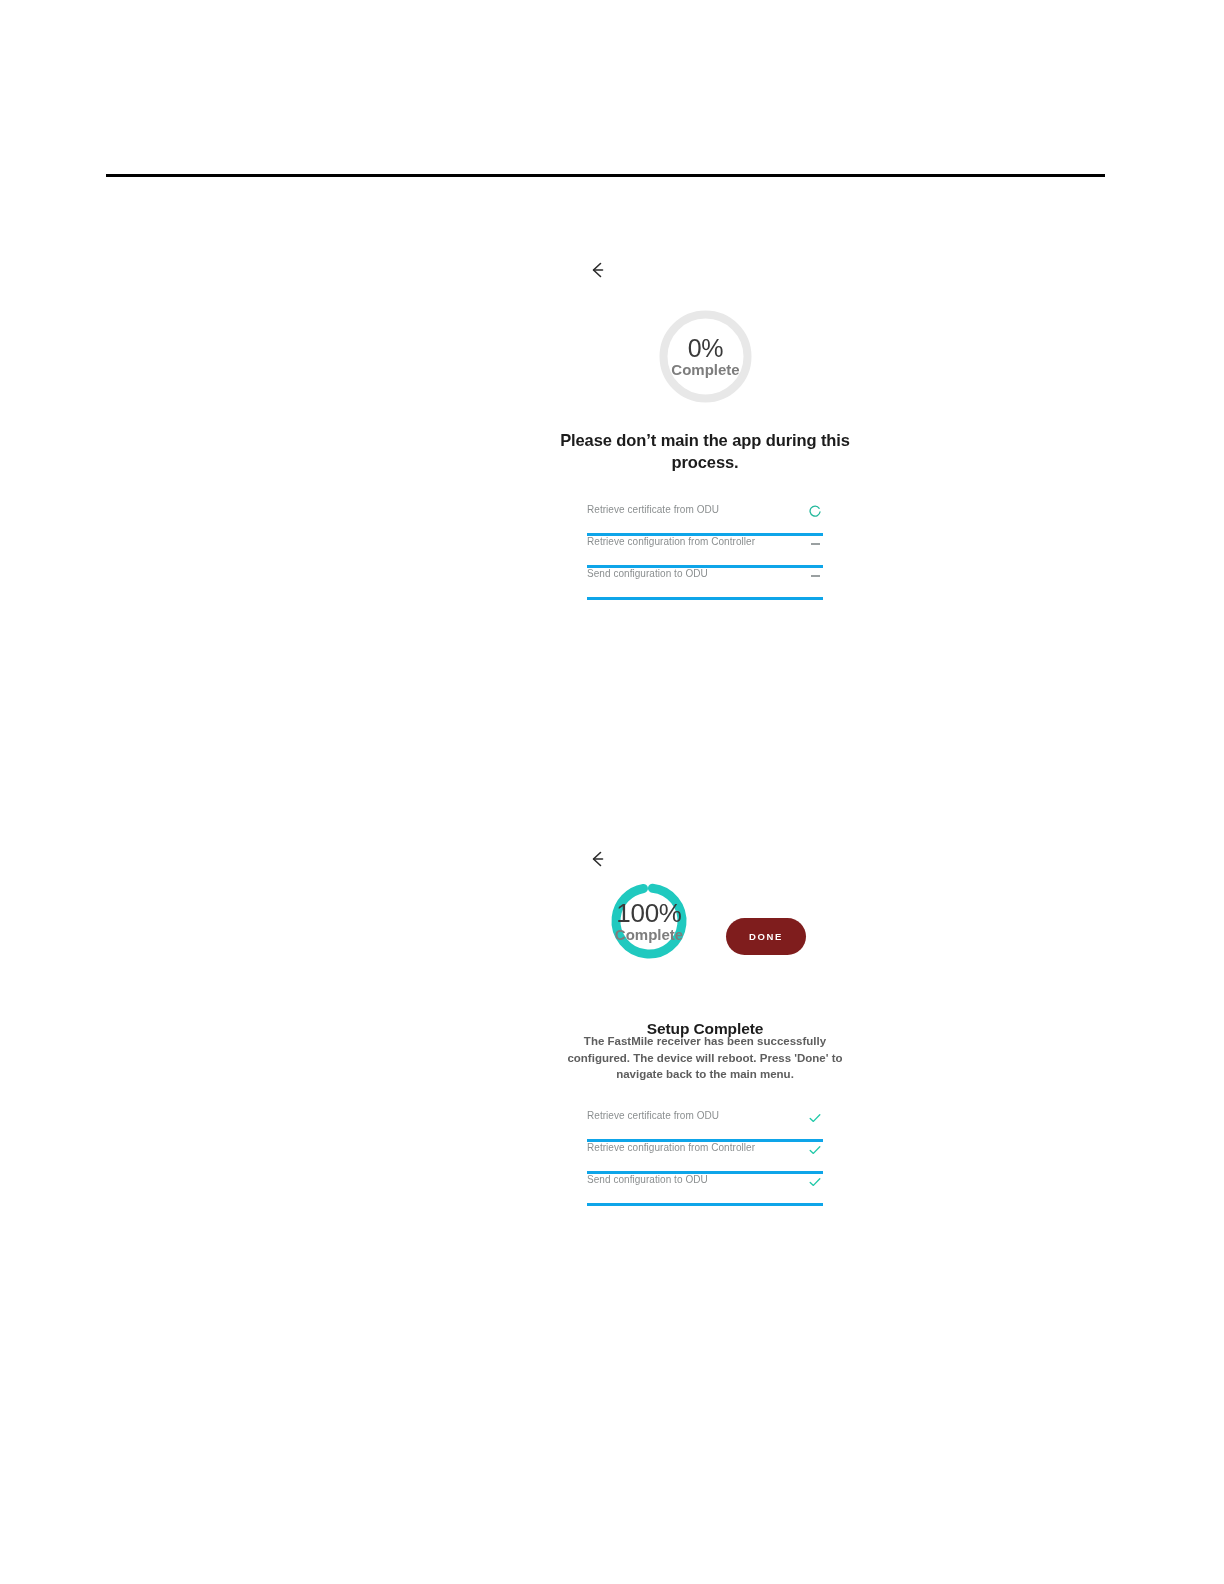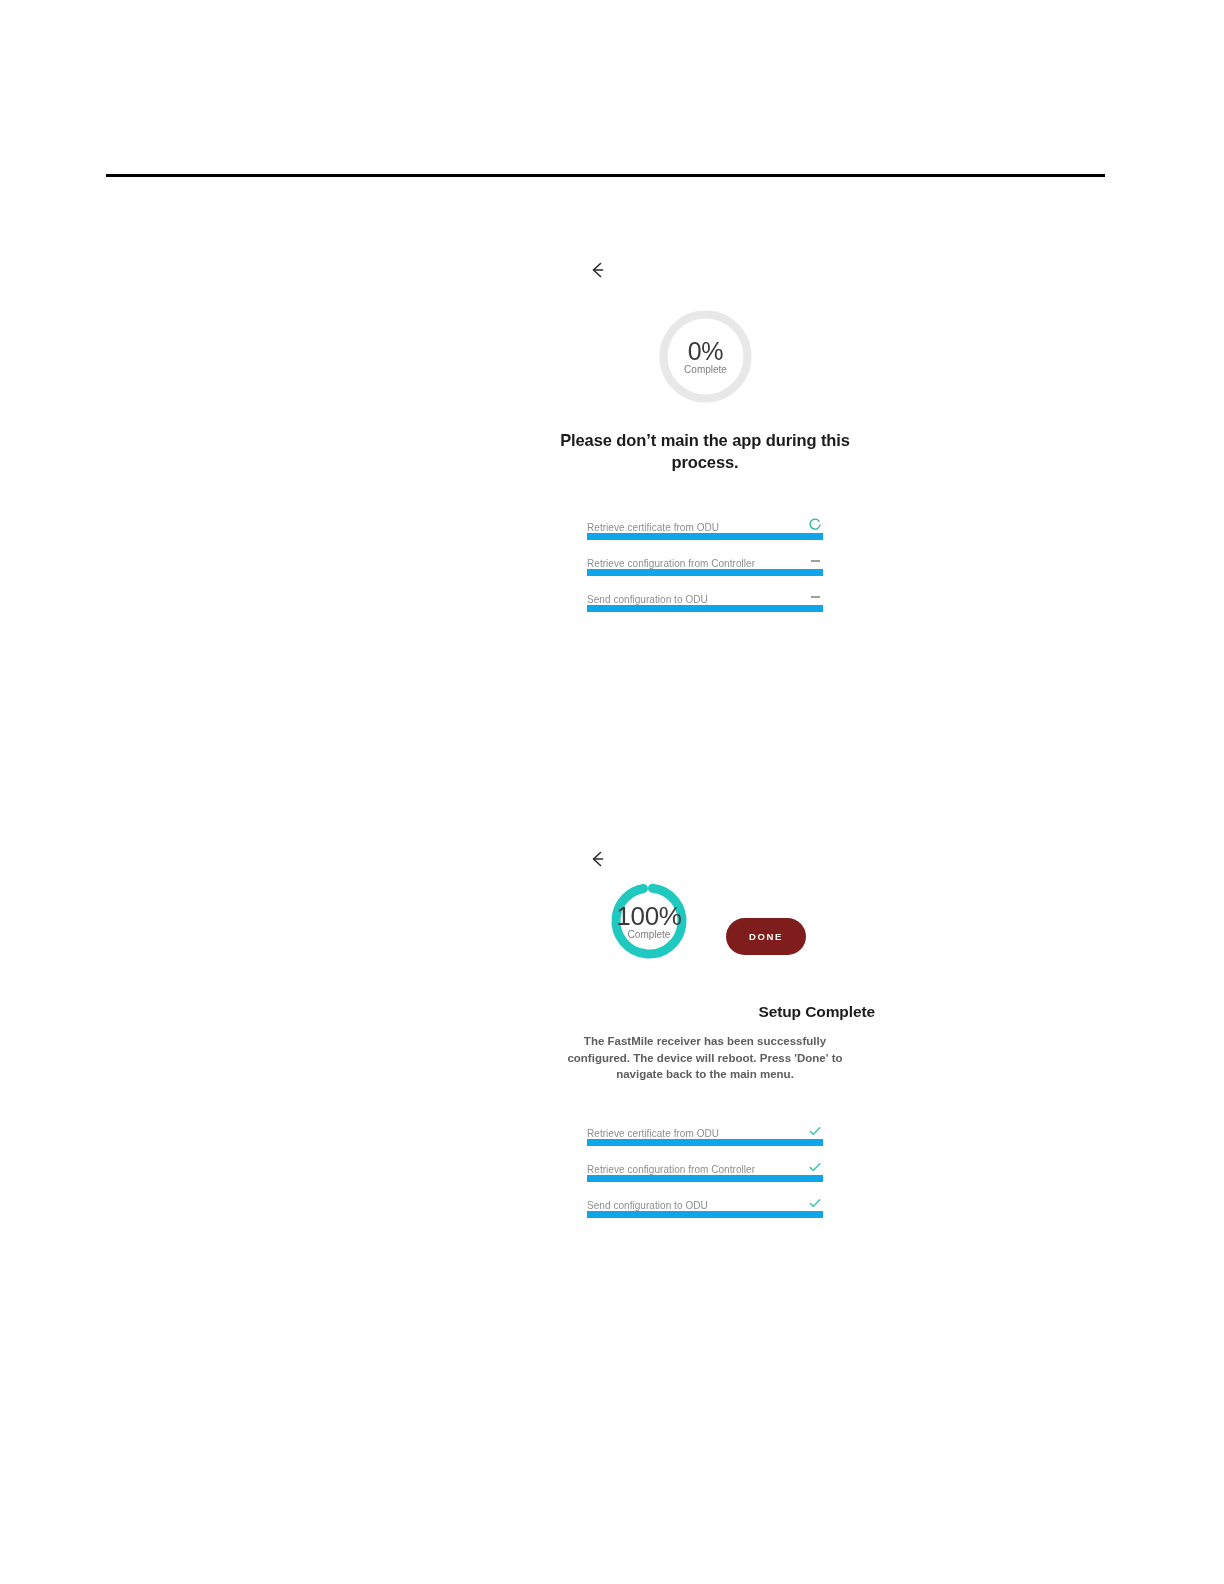--- a/index.html
+++ b/index.html
@@ -56,24 +56,25 @@
     justify-content: center;
   }
   .ring-pct {
     font-size: 25px;
     color: #3a3a3a;
     line-height: 1;
     letter-spacing: -0.3px;
   }
   .ring-pct.big { font-size: 26px; }
   .ring-sub {
-    font-size: 10px;
+    font-size: 15px;
     color: #7d7d7d;
     margin-top: 1px;
     line-height: 1;
+    font-weight: bold;
   }
 
   
   .headline {
     position: absolute;
     width: 340px;
     text-align: center;
     font-size: 16.5px;
     font-weight: bold;
     color: #1c1c1c;
@@ -114,24 +115,24 @@
   }
 
   
   .task-list {
     position: absolute;
     left: 52px;
     width: 236px;
   }
   .task-row {
     display: flex;
-    align-items: flex-end;
+    align-items: flex-start;
     justify-content: space-between;
     height: 29px;
-    border-bottom: 7px solid #0ea5e9;
+    border-bottom: 3px solid #0ea5e9;
   }
   .task-row:first-child {
     border-top: 1px solid #ffffff;
   }
   .task-label {
     font-size: 10px;
     color: #8b8f90;
     letter-spacing: 0.05px;
     white-space: nowrap;
   }
@@ -219,21 +220,21 @@
       <circle cx="39" cy="39" r="33" fill="none" stroke="#20c9bf" stroke-width="9" stroke-linecap="round" stroke-dasharray="198 10" transform="rotate(-84 39 39)"></circle>
     </svg>
     <div class="ring-center">
       <div class="ring-pct big">100%</div>
       <div class="ring-sub">Complete</div>
     </div>
   </div>
 
   <button class="done-btn" style="left:191px; top:81px;">DONE</button>
 
-  <div class="headline small" style="top:165px;text-align:right;">Setup Complete</div>
+  <div class="headline small" style="top:182px;">Setup Complete</div>
 
   <div class="bodytext" style="top:196px;">The FastMile receiver has been successfully configured. The device will reboot. Press 'Done' to navigate back to the main menu.</div>
 
   <div class="task-list" style="top:272px;">
 
     <div class="task-row">
       <span class="task-label">Retrieve certificate from ODU</span>
       <span class="task-status">
         <svg width="14" height="14" viewBox="0 0 14 14" aria-hidden="true">
           <path d="M2.2 7.4 L5.4 10.4 L11.8 3.8" fill="none" stroke="#21c9a8" stroke-width="1.35" stroke-linecap="round" stroke-linejoin="round"></path>

